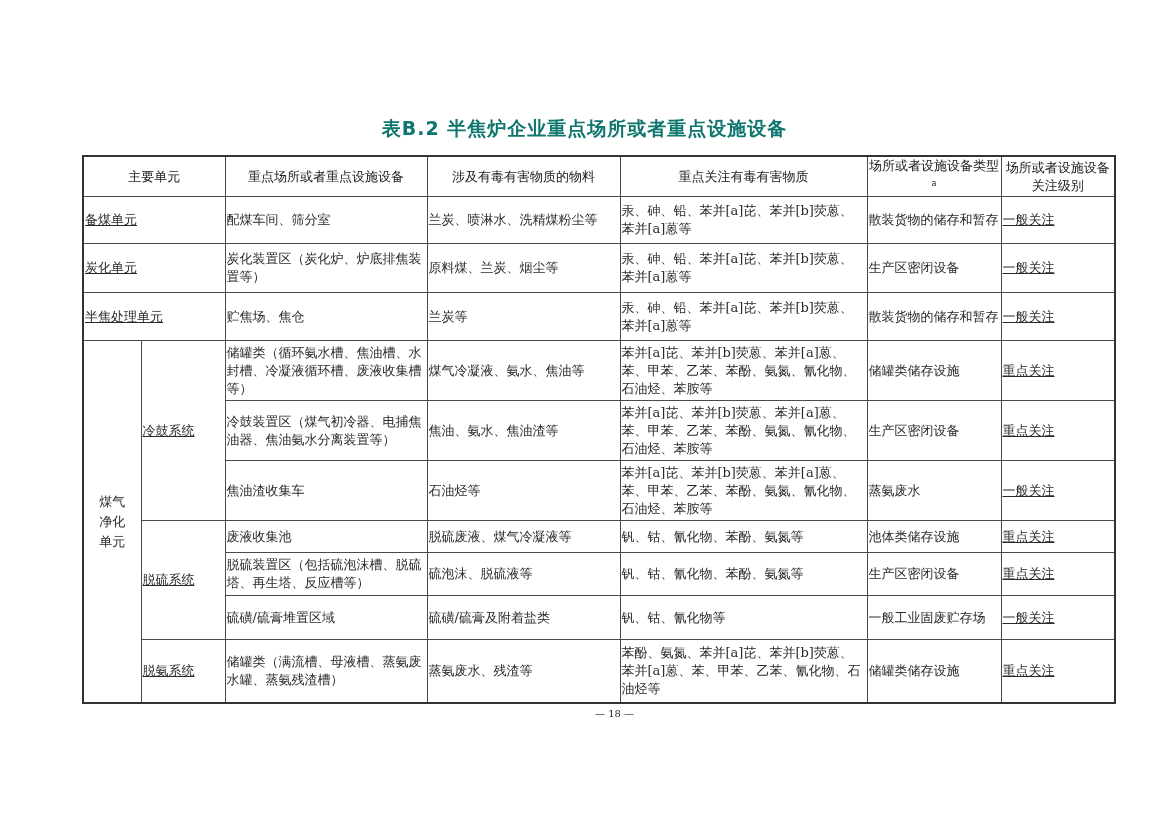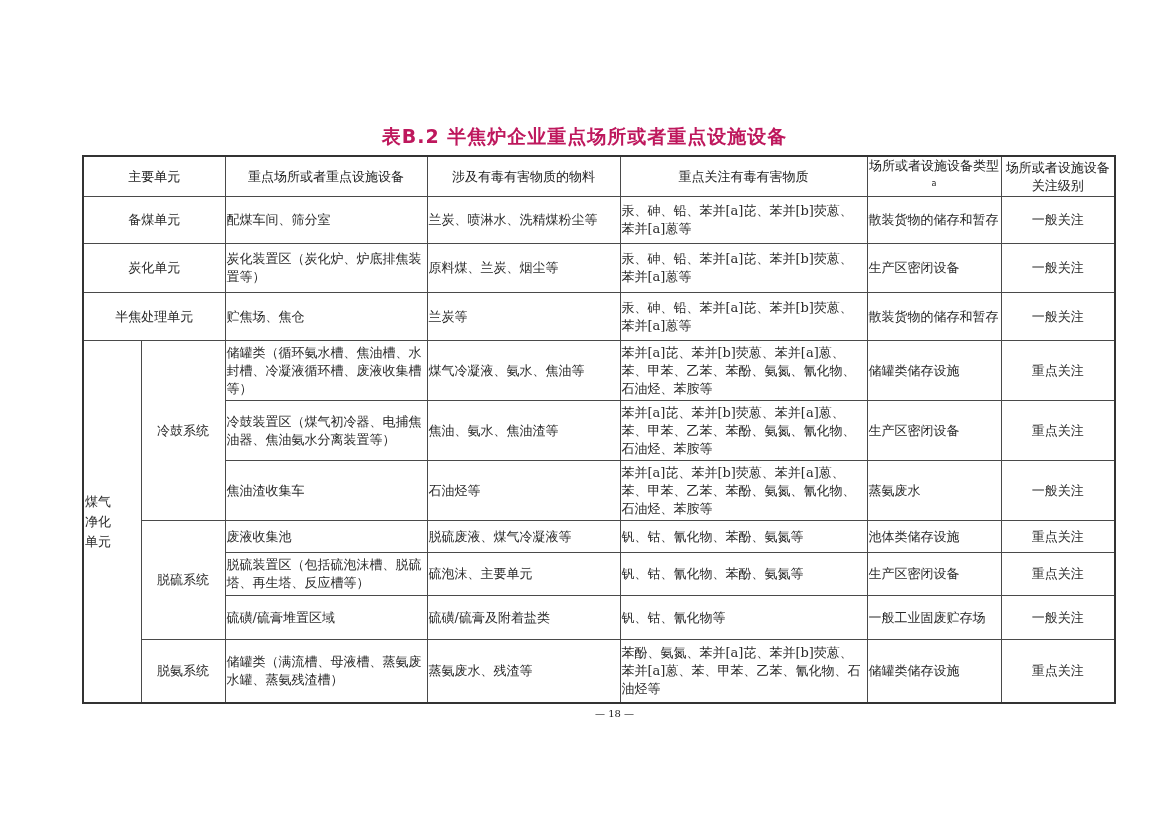--- a/index.html
+++ b/index.html
@@ -11,28 +11,28 @@
     width: 1169px;
     height: 826px;
     position: relative;
     overflow: hidden;
     font-family: "DejaVu Serif", "Liberation Serif", serif;
     color: #2a2a2a;
   }
   .page-title {
     position: absolute;
     left: 0;
-    top: 124px;
+    top: 116px;
     width: 1169px;
     text-align: center;
     font-family: "DejaVu Sans", "Liberation Sans", sans-serif;
     font-weight: bold;
     font-size: 19px;
     letter-spacing: 1px;
-    color: #be185d;
+    color: #0f766e;
   }
   table.main-table {
     position: absolute;
     left: 82px;
     top: 155px;
     width: 1032px;
     border-collapse: collapse;
     table-layout: fixed;
     font-size: 13px;
     line-height: 18px;
@@ -48,23 +48,24 @@
   }
   table.main-table th {
     font-family: "DejaVu Sans", "Liberation Sans", sans-serif;
     font-weight: normal;
     font-size: 13px;
     color: #222;
     text-align: center;
     height: 37px;
     line-height: 18px;
   }
-  td.center { text-align: center; }
+  td.center { text-align: left; text-decoration: underline; }
   td.left { text-align: left; }
   td.unit-vertical {
+    text-align: center;
     line-height: 20px;
   }
   .page-number {
     position: absolute;
     left: 0;
     top: 708px;
     width: 1169px;
     text-align: center;
     font-size: 10px;
     color: #222;
@@ -162,21 +163,21 @@
       <td rowspan="3" class="center">脱硫系统</td>
       <td class="left">废液收集池</td>
       <td class="left">脱硫废液、煤气冷凝液等</td>
       <td class="left">钒、钴、氰化物、苯酚、氨氮等</td>
       <td class="left">池体类储存设施</td>
       <td class="center">重点关注</td>
     </tr>
 
     <tr style="height:43px">
       <td class="left">脱硫装置区（包括硫泡沫槽、脱硫塔、再生塔、反应槽等）</td>
-      <td class="left">硫泡沫、主要单元</td>
+      <td class="left">硫泡沫、脱硫液等</td>
       <td class="left">钒、钴、氰化物、苯酚、氨氮等</td>
       <td class="left">生产区密闭设备</td>
       <td class="center">重点关注</td>
     </tr>
 
     <tr style="height:44px">
       <td class="left">硫磺/硫膏堆置区域</td>
       <td class="left">硫磺/硫膏及附着盐类</td>
       <td class="left">钒、钴、氰化物等</td>
       <td class="left">一般工业固废贮存场</td>

